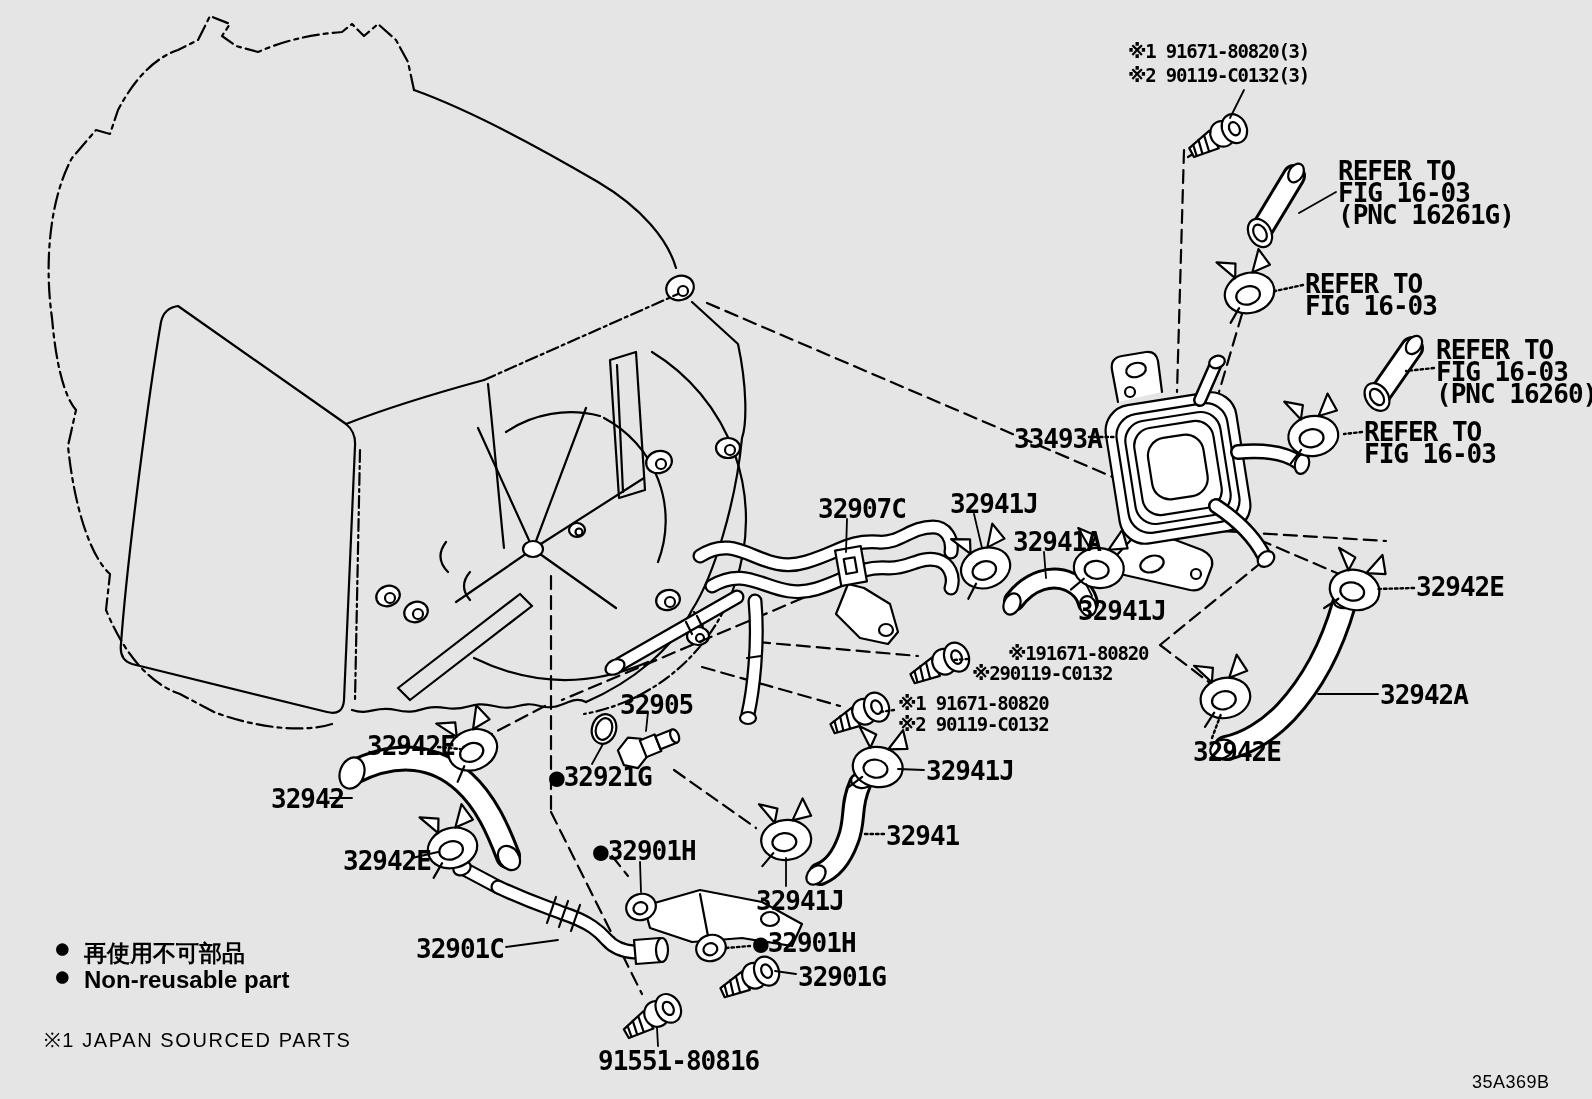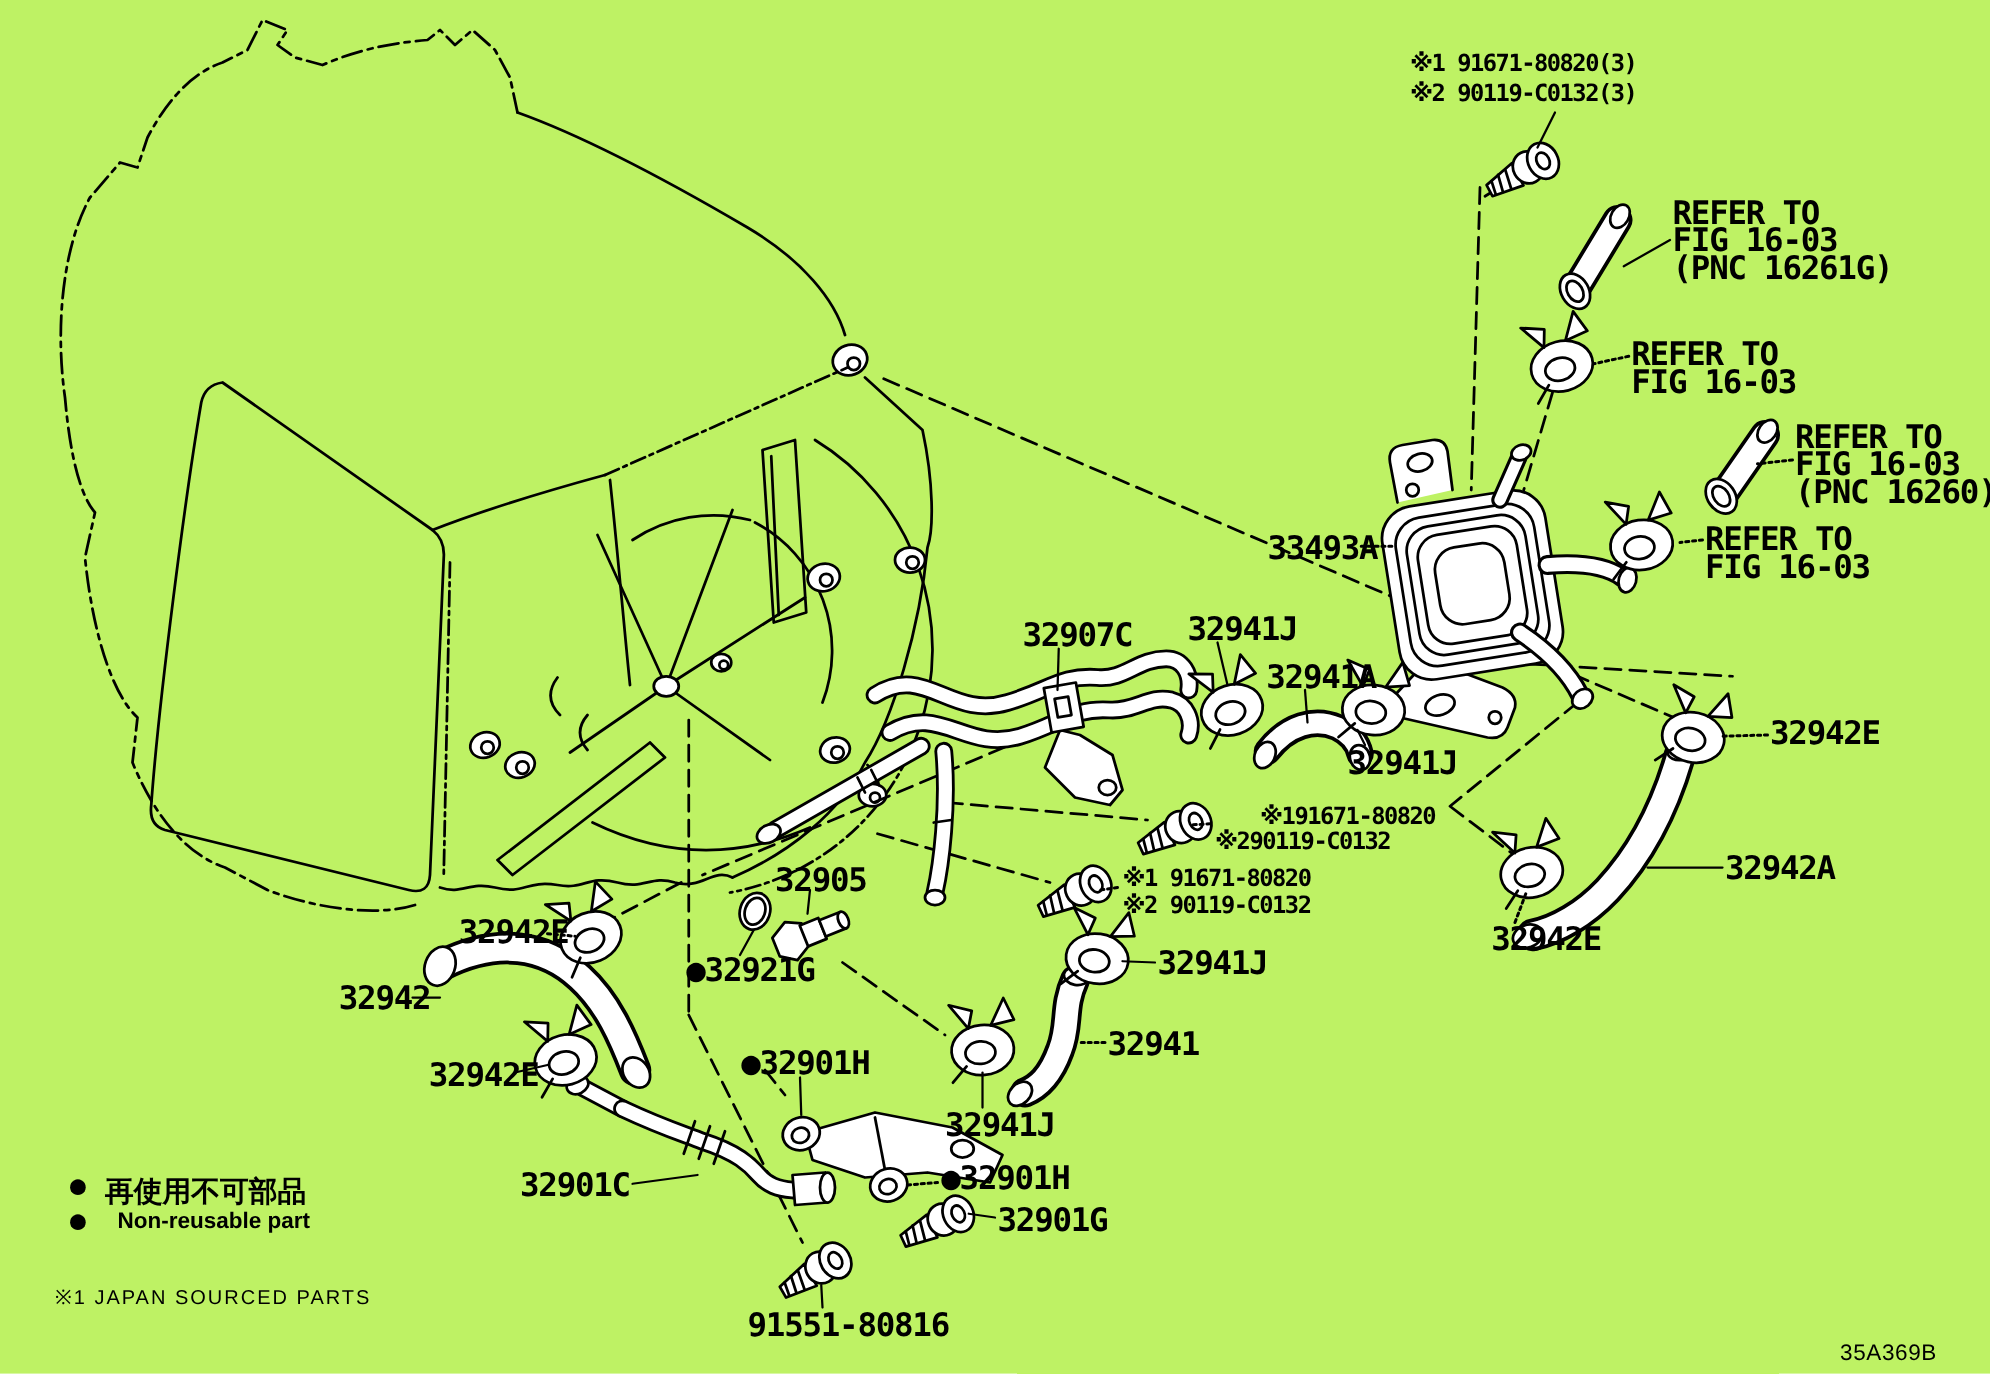--- a/index.html
+++ b/index.html
@@ -1,27 +1,27 @@
 <!DOCTYPE html>
 <html><head>
 <meta charset="utf-8">
 <style>
   html,body{margin:0;padding:0;background:#ffffff;}
-  .stage{position:relative;width:1592px;height:1099px;background:#bef264;overflow:hidden;
+  .stage{position:relative;width:1592px;height:1099px;background:#e5e5e5;overflow:hidden;
          font-family:"DejaVu Sans Mono","DejaVu Sans",monospace;color:#000;}
   svg.art{position:absolute;left:0;top:0;}
   .callout{position:absolute;font-weight:700;font-size:26px;letter-spacing:-1px;
            line-height:1;white-space:nowrap;}
   .callout.sm{font-size:19px;letter-spacing:-1.2px;}
   .legend-jp{position:absolute;font-family:"DejaVu Sans","Liberation Sans",sans-serif;
              font-weight:700;font-size:23px;white-space:nowrap;}
   .legend-en{position:absolute;font-family:"Liberation Sans",sans-serif;font-weight:700;
-             font-size:18px;white-space:nowrap;margin-left:10px;}
+             font-size:24px;white-space:nowrap;}
   .note{position:absolute;font-family:"Liberation Sans",sans-serif;font-weight:400;
-        font-size:16px;letter-spacing:1.6px;white-space:nowrap;}
+        font-size:20px;letter-spacing:1.6px;white-space:nowrap;}
   .figcode{position:absolute;font-family:"Liberation Sans",sans-serif;font-size:18px;
            letter-spacing:0.5px;}
   .bullet{position:absolute;font-size:21px;line-height:1;}
 </style>
 </head>
 <body>
 
 <div class="stage">
 
 <svg class="art" width="1592" height="1099" viewBox="0 0 1592 1099" stroke="#000" fill="none" stroke-width="2.2" stroke-linecap="round" stroke-linejoin="round">

